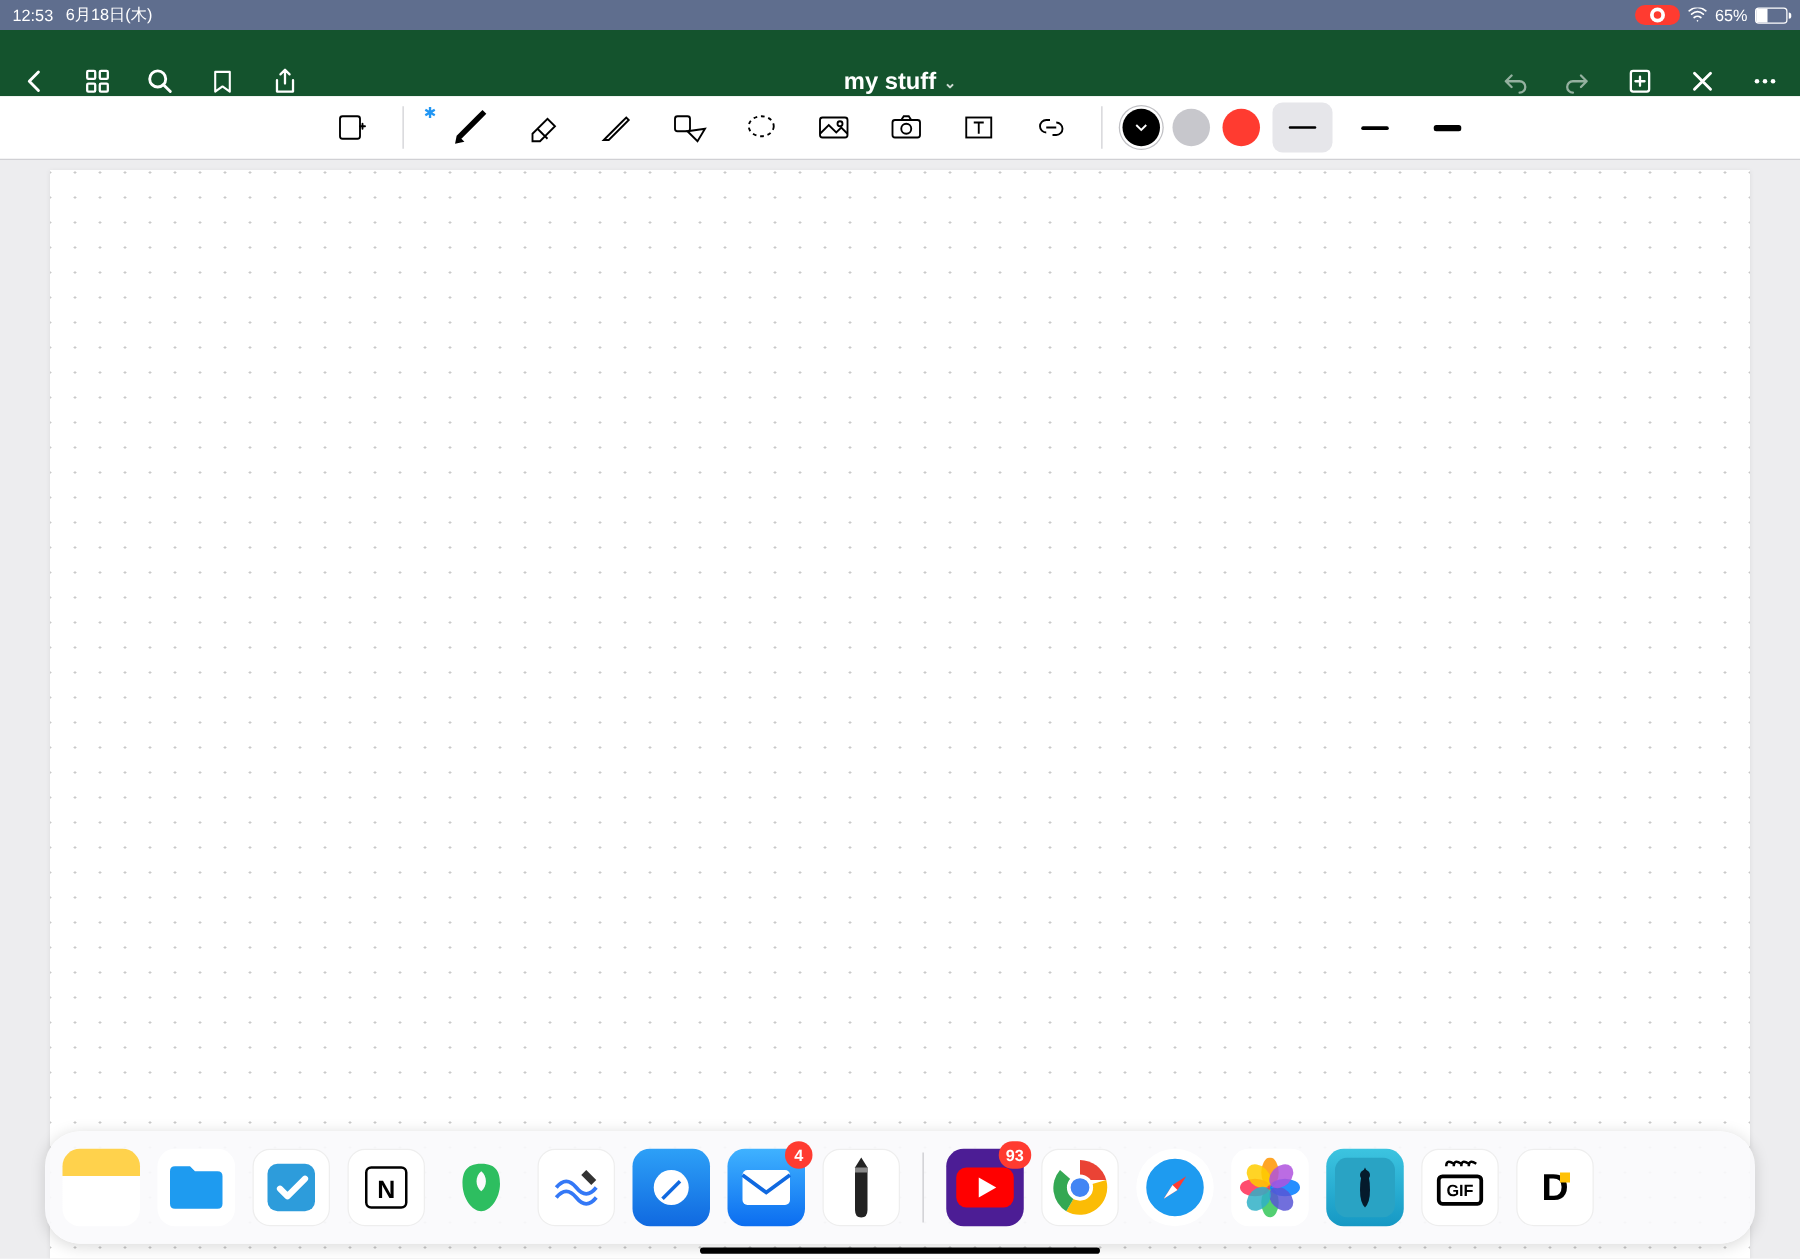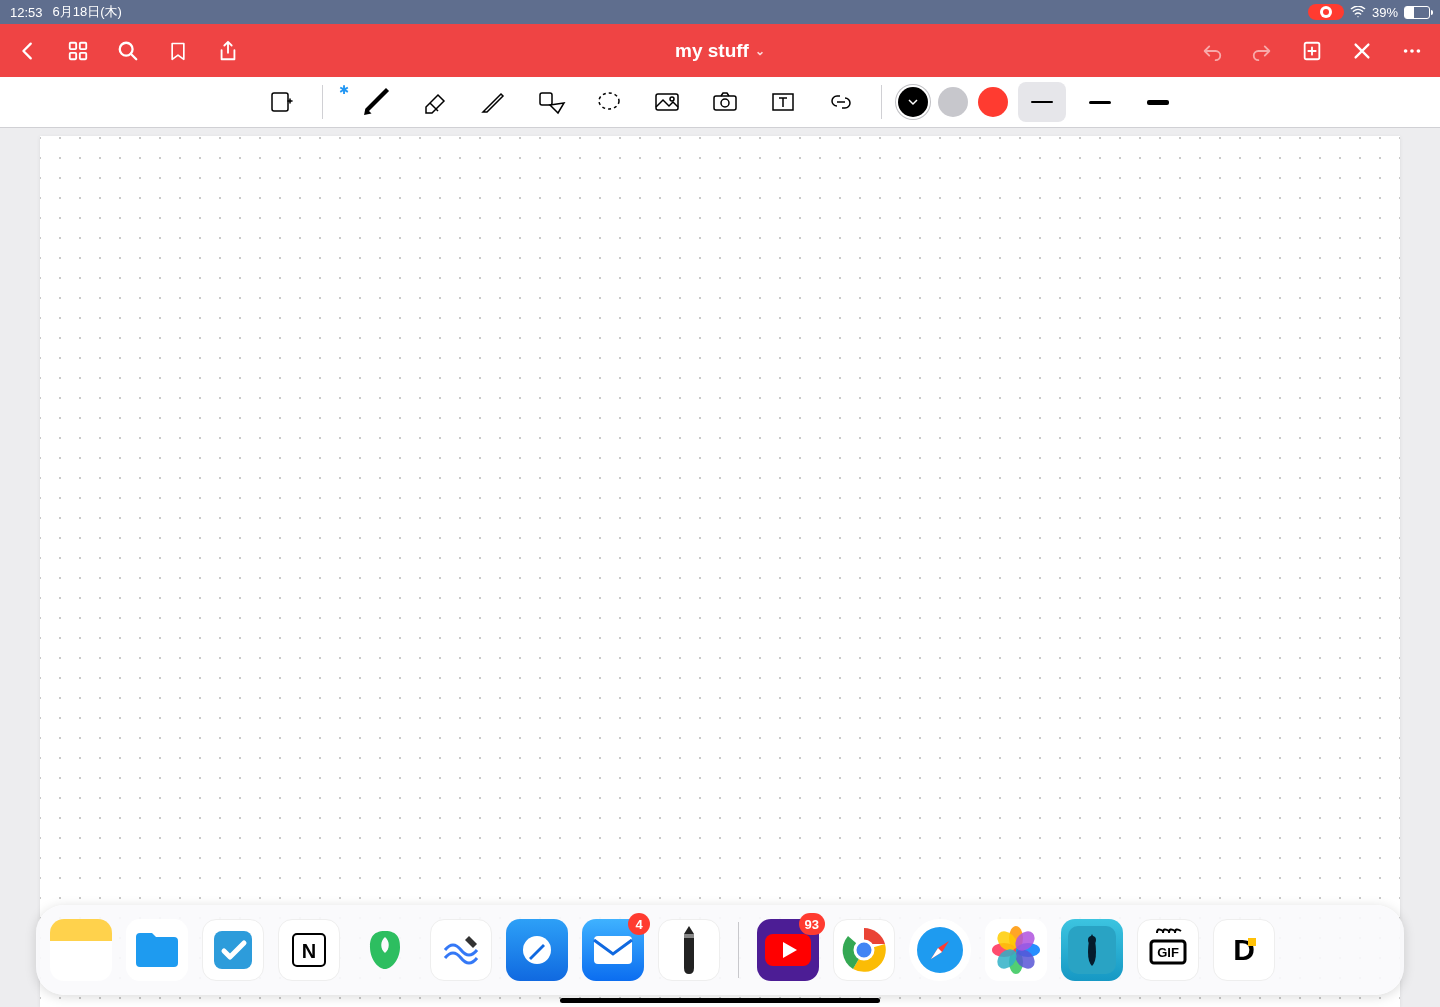--- a/index.html
+++ b/index.html
@@ -45,23 +45,23 @@
 }
 .battery-outline::after {
   content:""; position:absolute; right:-4px; top:3px; width:2px; height:5px;
   background:#fff; border-radius:0 2px 2px 0;
 }
 .battery-fill { height: 100%; background: #fff; border-radius: 1px 0 0 1px; }
 
 
 .nav-bar {
   height: 53px;
-  background: #ef4444;
+  background: #14532d;
   display: flex;
-  align-items: center;
+  align-items: flex-end;
   justify-content: space-between;
   padding: 0 16px;
 }
 .nav-group { display: flex; align-items: center; gap: 26px; }
 .nav-icon { width: 24px; height: 24px; color: #fff; cursor: pointer; display:flex; align-items:center; justify-content:center; }
 .nav-title {
   color: #fff; font-size: 19px; font-weight: 600;
   display: flex; align-items: center; gap: 6px; cursor: pointer;
 }
 .nav-title .chev { font-size: 12px; opacity: 0.8; }
@@ -170,21 +170,21 @@
     <span>12:53</span>
     <span>6月18日(木)</span>
   </div>
   <div class="status-right">
     <span class="record-pill">
       <span class="record-dot"></span>
     </span>
     <svg class="wifi-icon" viewBox="0 0 24 18">
         <path d="M12 16 L12 16 M8 12 Q12 9 16 12 M5 8 Q12 2 19 8 M2 4 Q12 -4 22 4" stroke="#fff" stroke-width="2" fill="none" stroke-linecap="round"></path>
       </svg>
-    <span>39%</span>
+    <span>65%</span>
     <span class="battery-outline">
       <span class="battery-fill" style="width:39%"></span>
     </span>
   </div>
 </div>
 
 <div class="nav-bar">
   <div class="nav-group">
     <span class="nav-icon">
       <svg viewBox="0 0 24 24" width="22" height="22">

